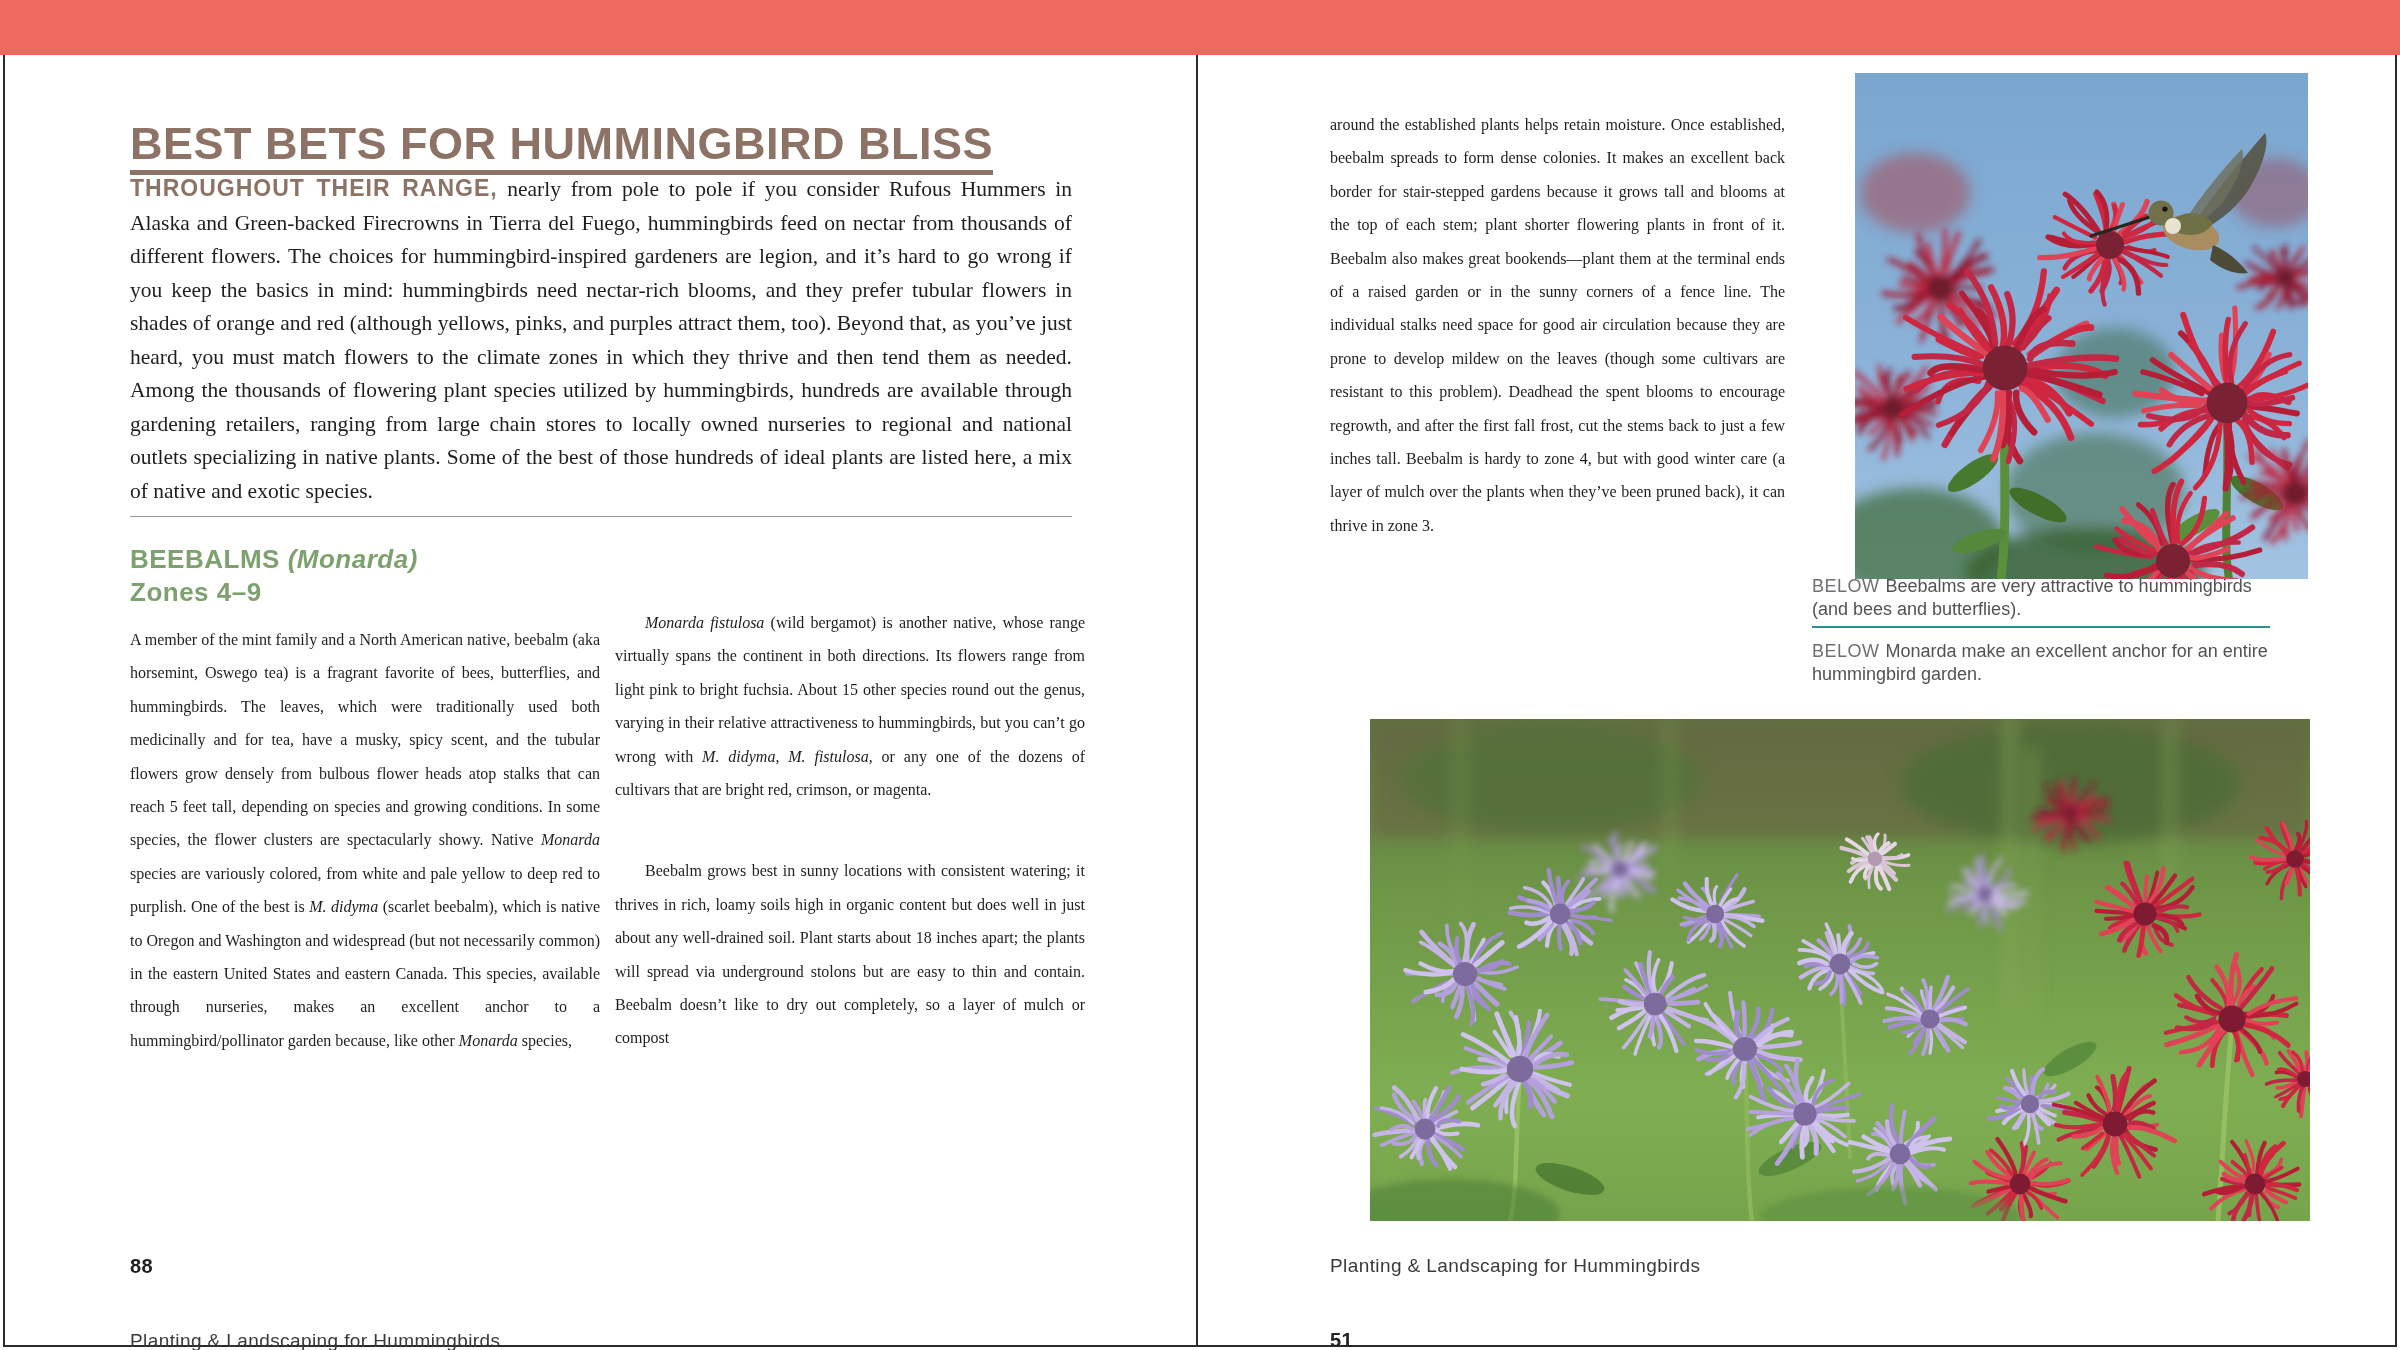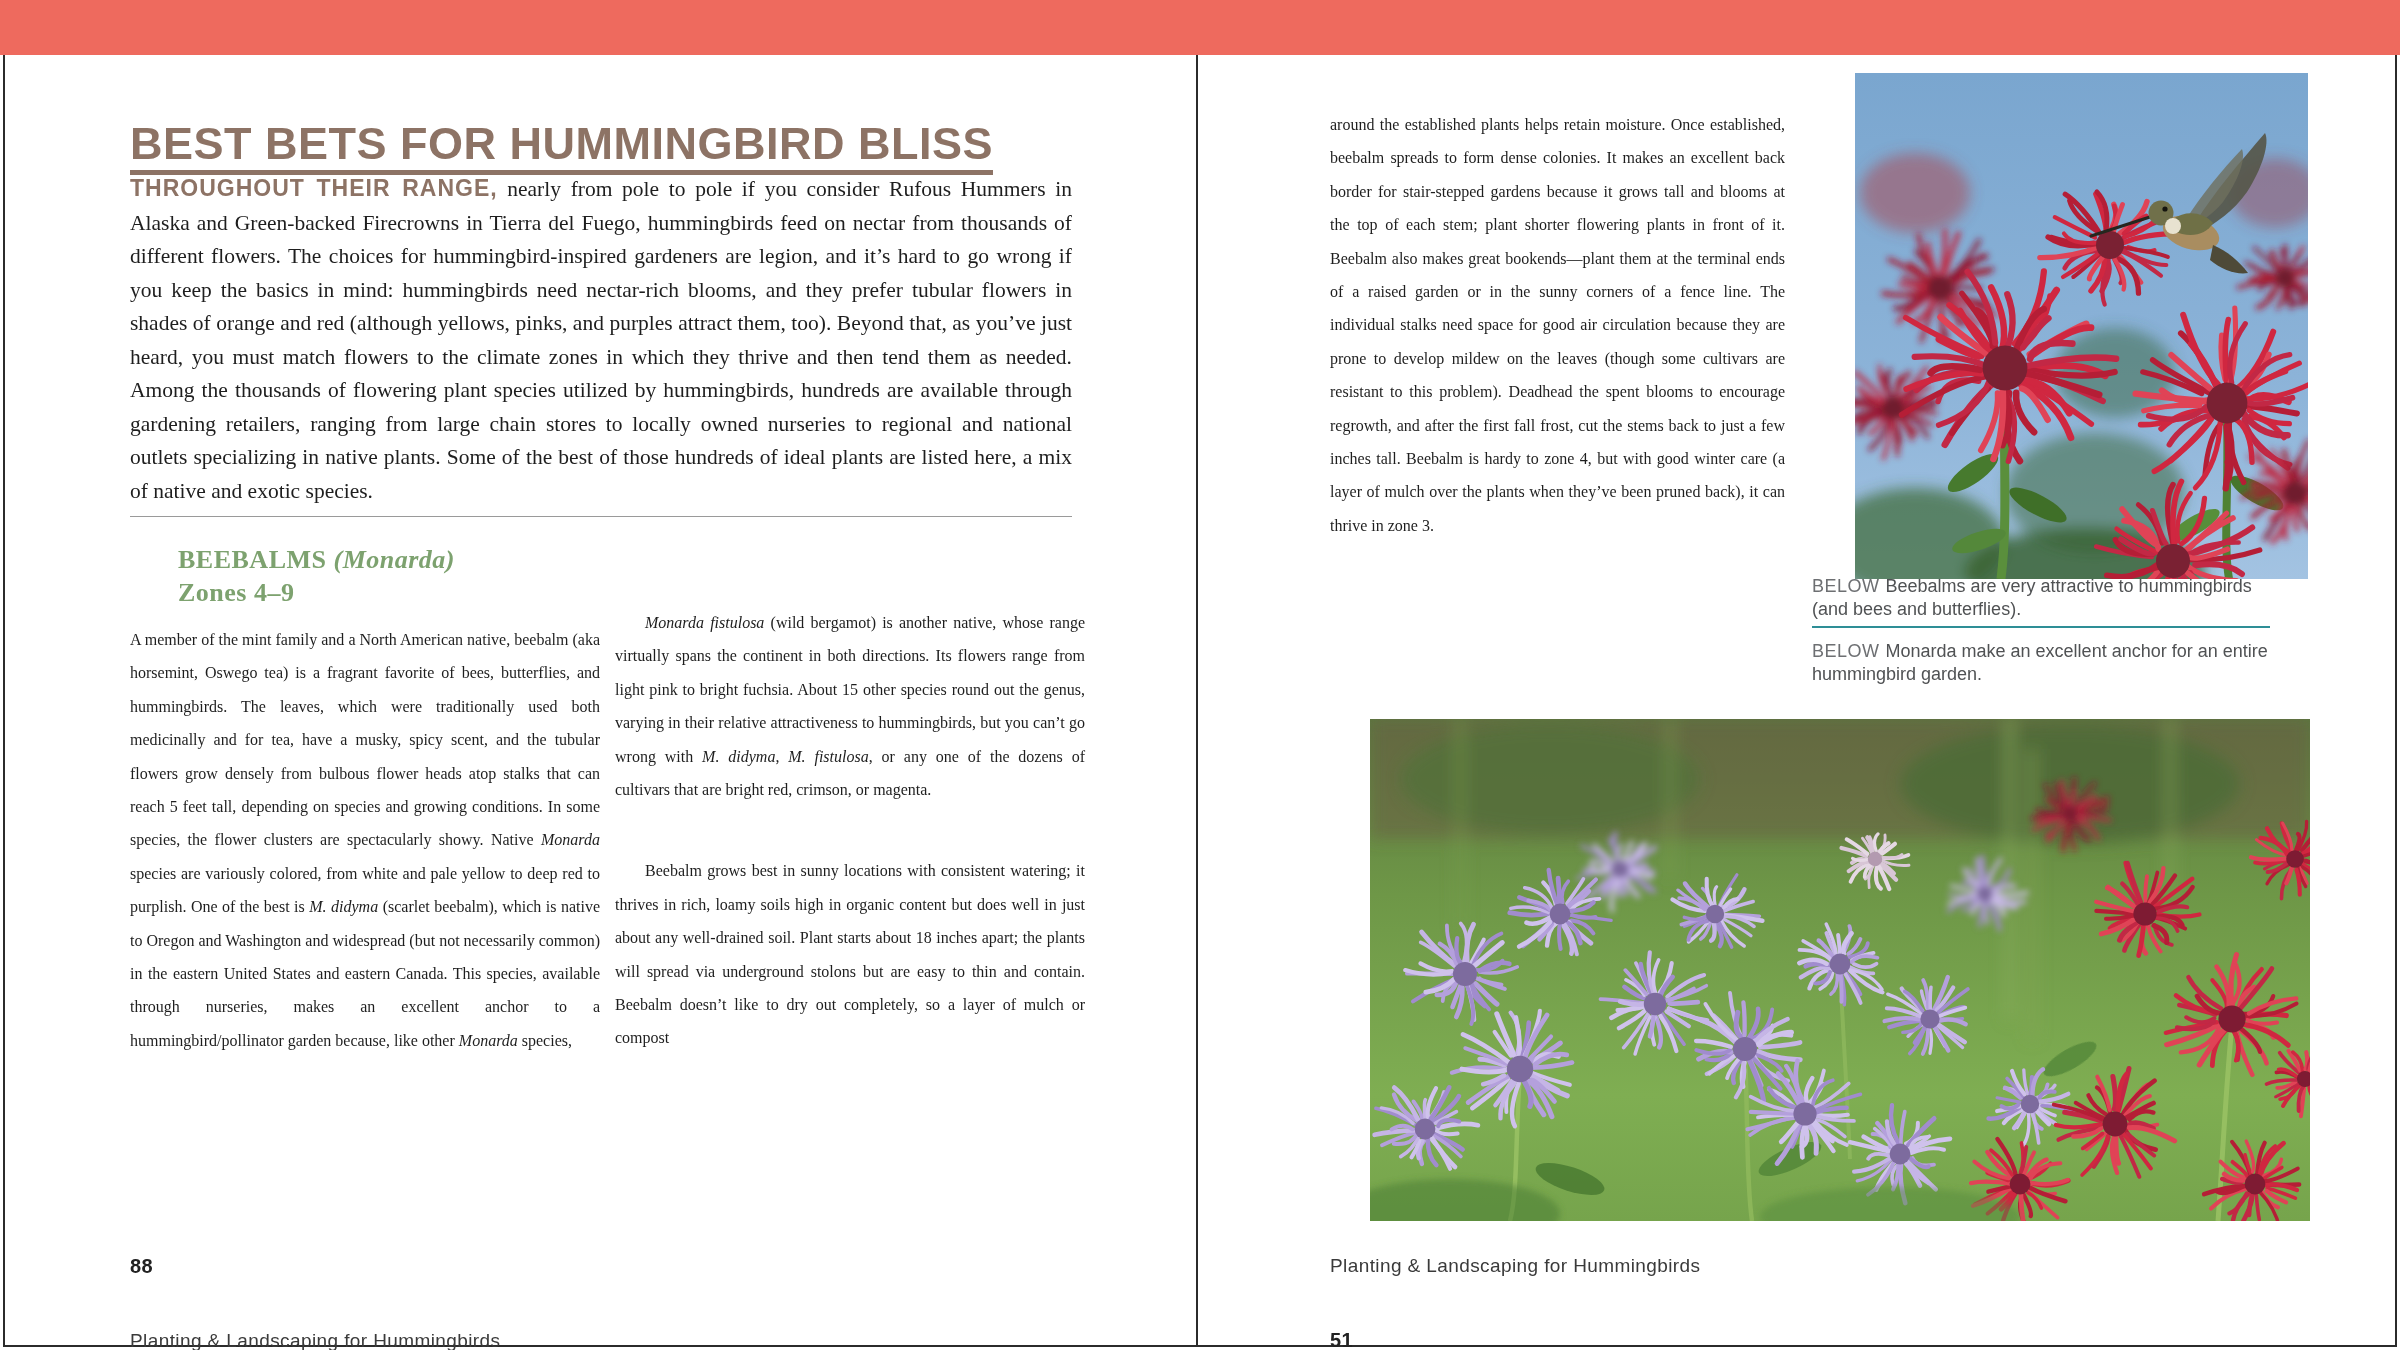--- a/index.html
+++ b/index.html
@@ -40,24 +40,23 @@
   .intro .lead {
     font-family:"Liberation Sans", sans-serif; font-weight:bold;
     font-size:23px; letter-spacing:1px; color:var(--title-brown,#8d7365);
   }
   .intro-rule {
     position:absolute; left:130px; top:516px; width:942px; height:0;
     border-top:1.5px solid #9a9a9a;
   }
   .sec-head {
     position:absolute; left:130px; top:543px;
-    font-family:Liberation Serif, serif; font-weight:bold;
+    font-family:Liberation Sans, sans-serif; font-weight:bold;
     font-size:26px; line-height:33px; color:var(--heading-green,#7da26f);
     letter-spacing:0.5px;
-    margin-left:48px;
   }
   .bodycol {
     position:absolute; width:470px;
     font-size:16px; line-height:33.4px; text-align:justify;
     hyphens:auto; -webkit-hyphens:auto;
   }
   .bodycol p, .intro p { margin:0; }
   .bodycol p.indent { text-indent:30px;margin-top:48px; }
   #col1 { left:130px; top:623px; }
   #col2 { left:615px; top:558px; }

